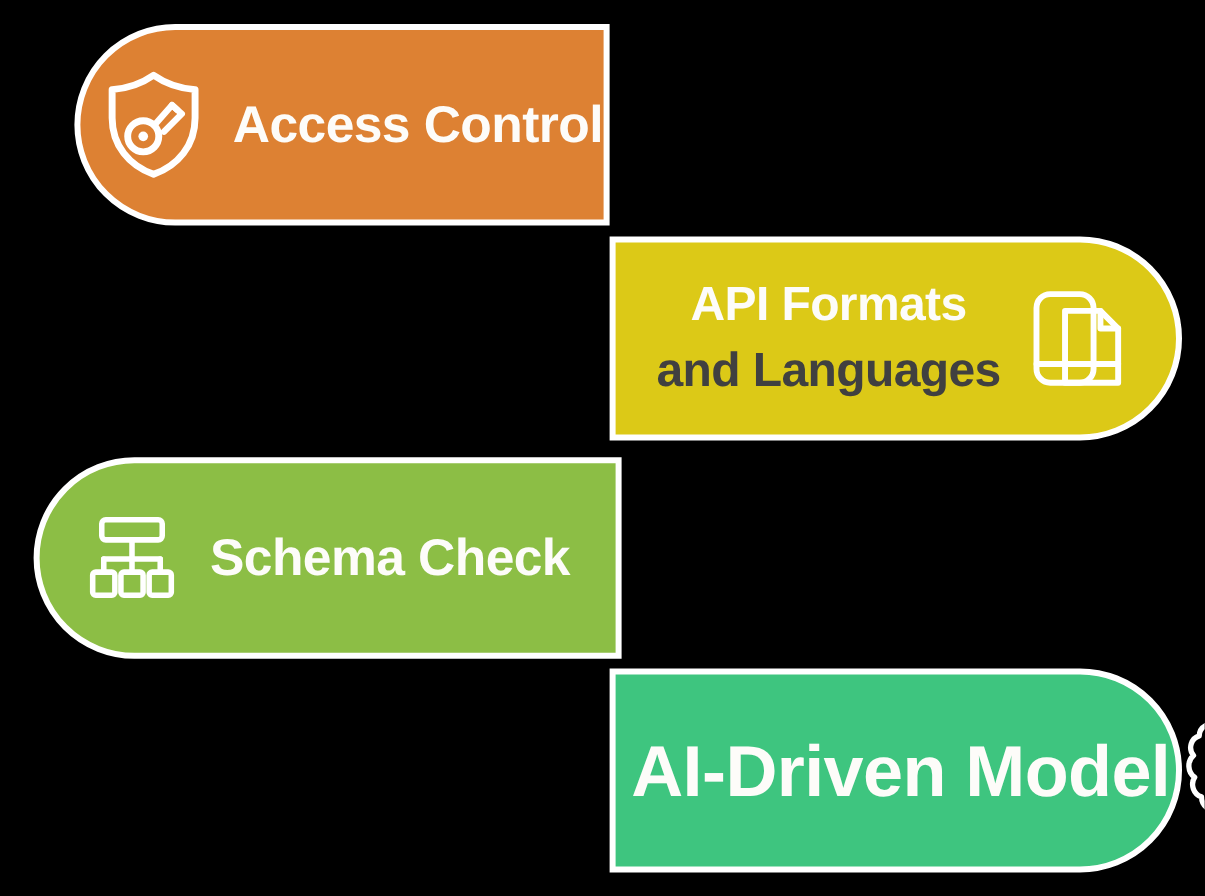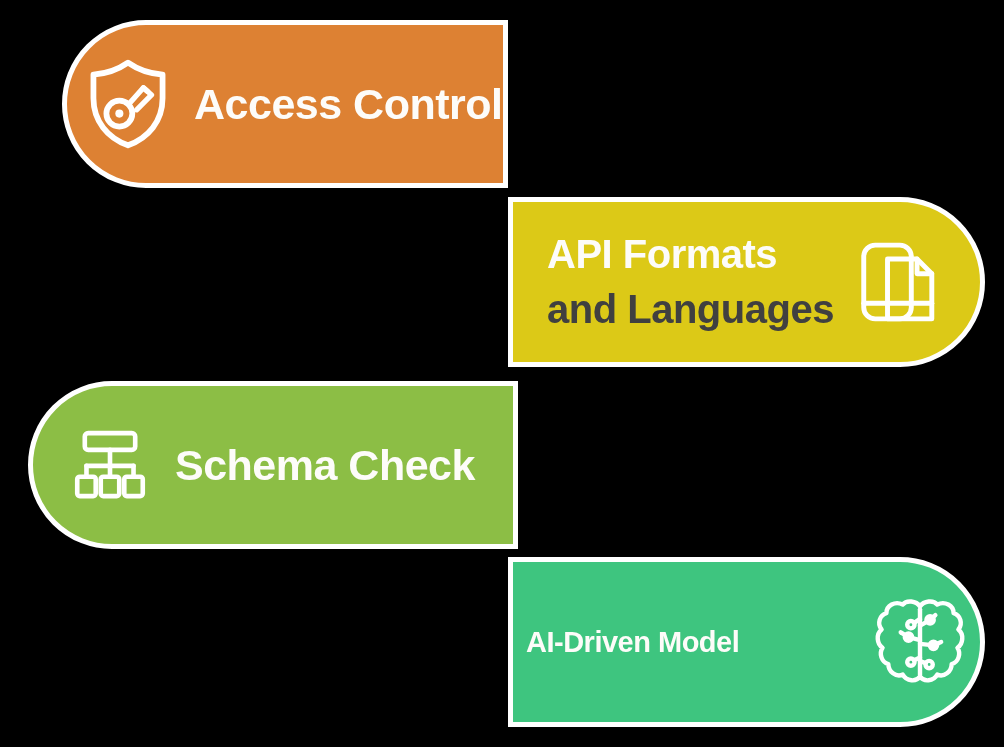--- a/index.html
+++ b/index.html
@@ -8,38 +8,39 @@
     width:1004px;height:747px;
     overflow:hidden;
     font-family:"Liberation Sans", sans-serif;
   }
   .card{
     position:absolute;
     box-sizing:border-box;
     border:5px solid #fff;
     display:flex;
     align-items:center;
+    text-align:center;
   }
   .round-left{border-radius:84px 0 0 84px;}
   .round-right{border-radius:0 86px 86px 0;}
 
   .c1{left:62px;top:20px;width:446px;height:168px;padding-left:13px;gap:18px;}
   .c2{left:508px;top:197px;width:477px;height:170px;padding-left:34px;}
   .c3{left:28px;top:381px;width:490px;height:168px;padding-left:35px;gap:30px;}
   .c4{left:508px;top:557px;width:477px;height:170px;padding-left:13px;gap:10px;}
 
   .label{
     font-weight:700;
     font-size:43px;
     letter-spacing:-0.5px;
     white-space:nowrap;
   }
   .c2 .lines{display:flex;flex-direction:column;}
   .c2 .label{font-size:40px;line-height:1.38;}
-  .c4 .label{font-size:29px;}
+  .c4 .label{font-size:60px;}
 
   .icon{display:flex;align-items:center;justify-content:center;color:#fff;flex:0 0 auto;}
   .icon svg{display:block;}
   .icon-right{margin-left:auto;}
   .i2{margin-right:40px;}
   .i4{margin-right:12px;}
 </style>
 </head>
 <body>
 

